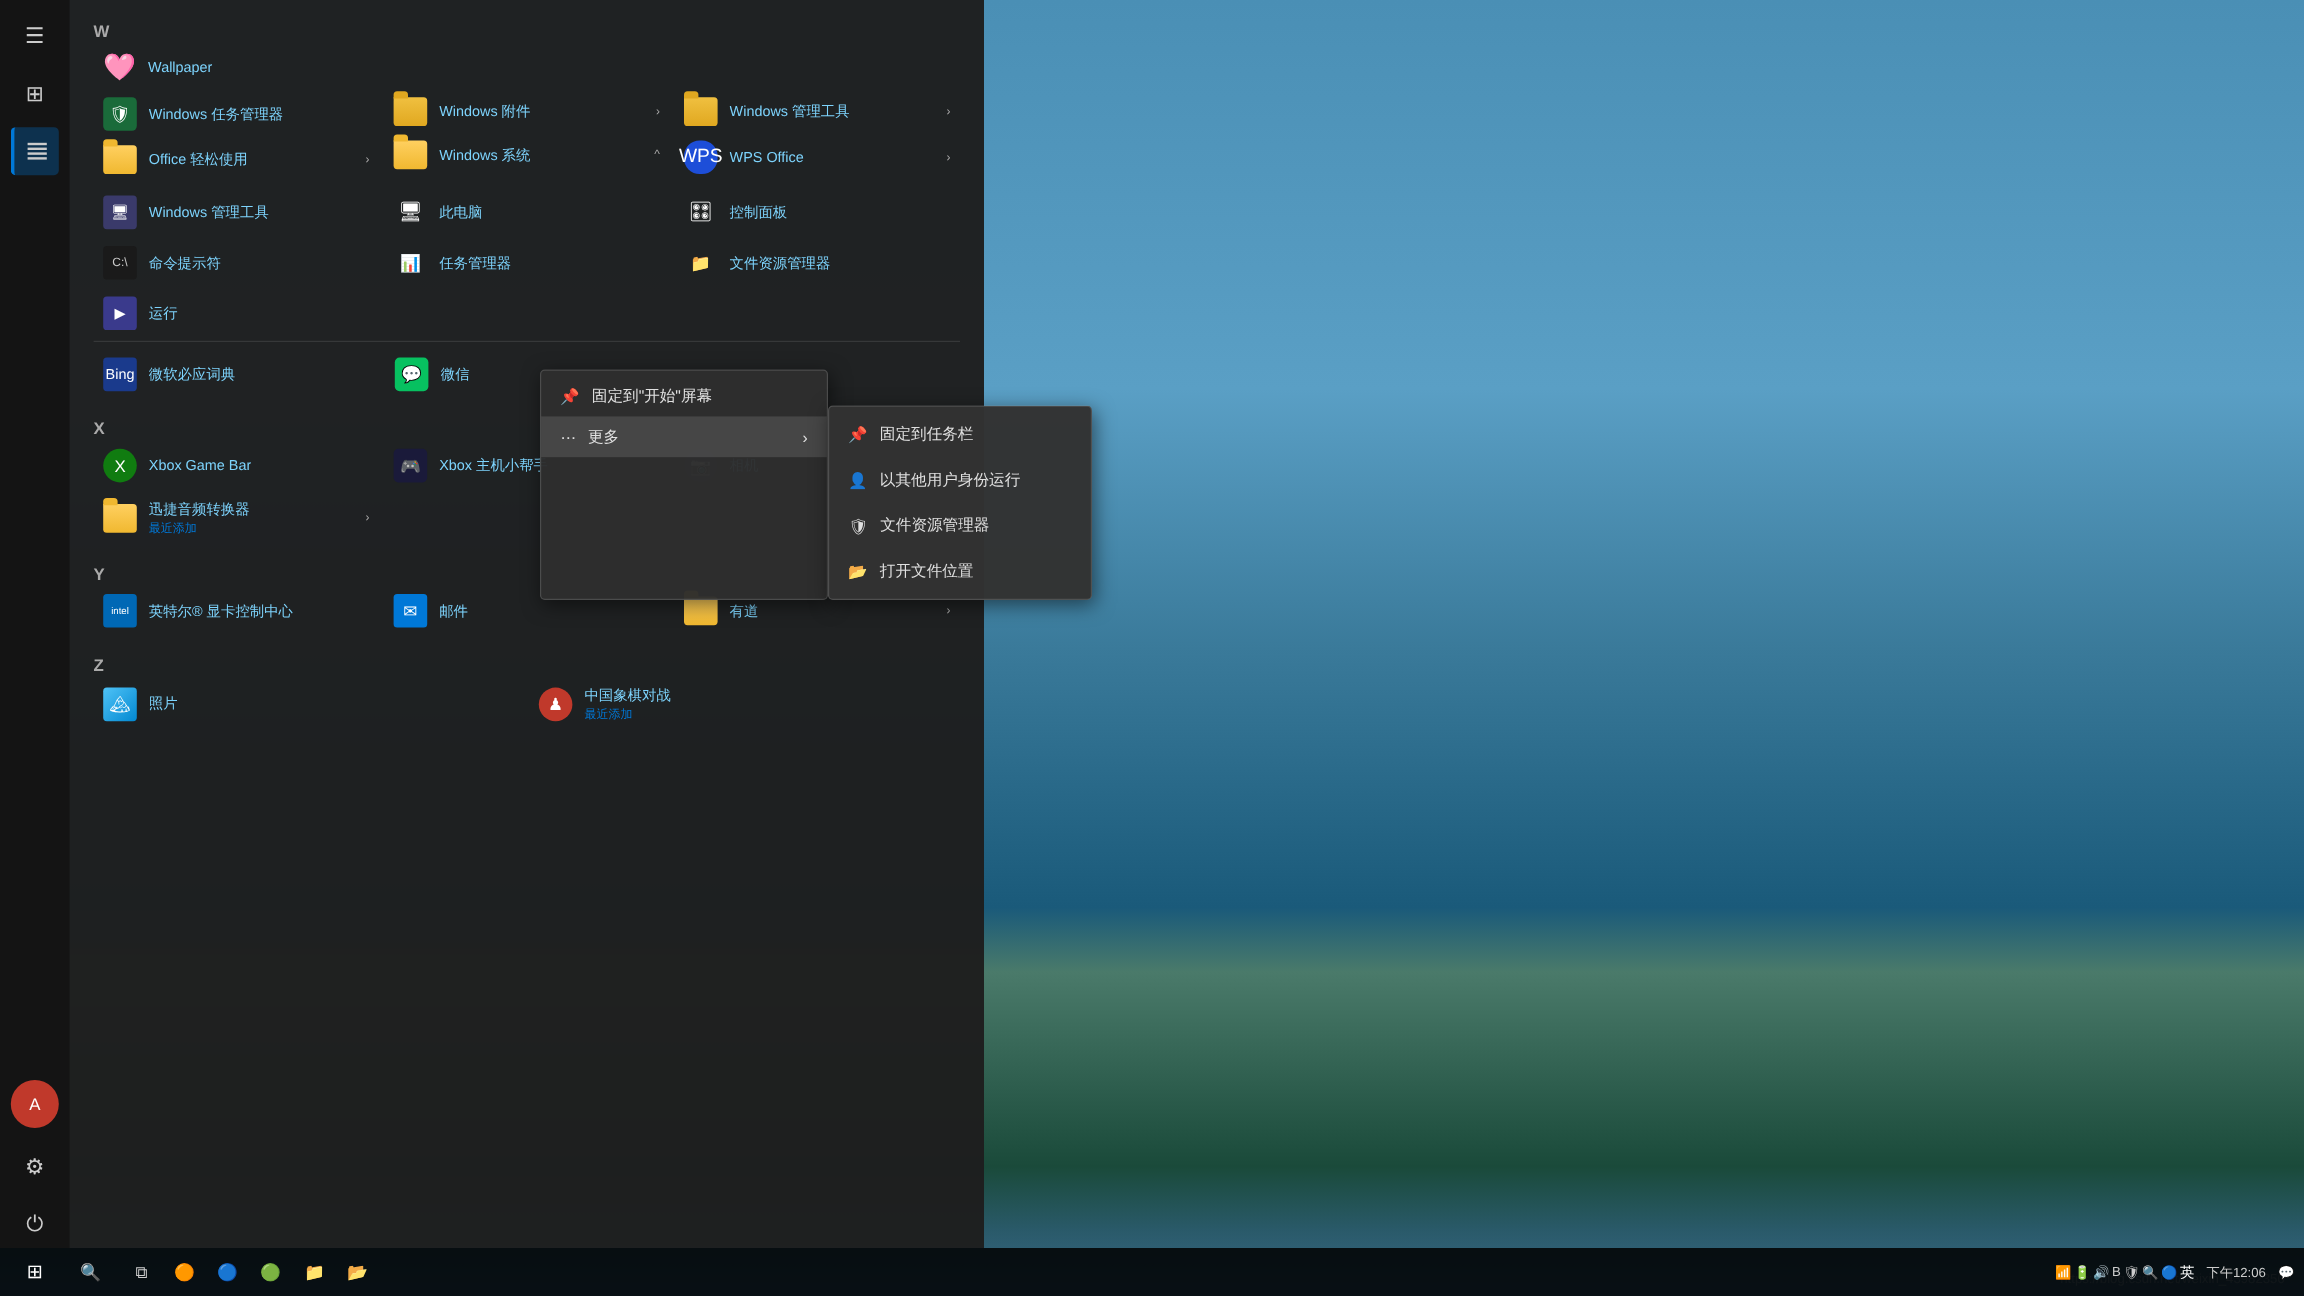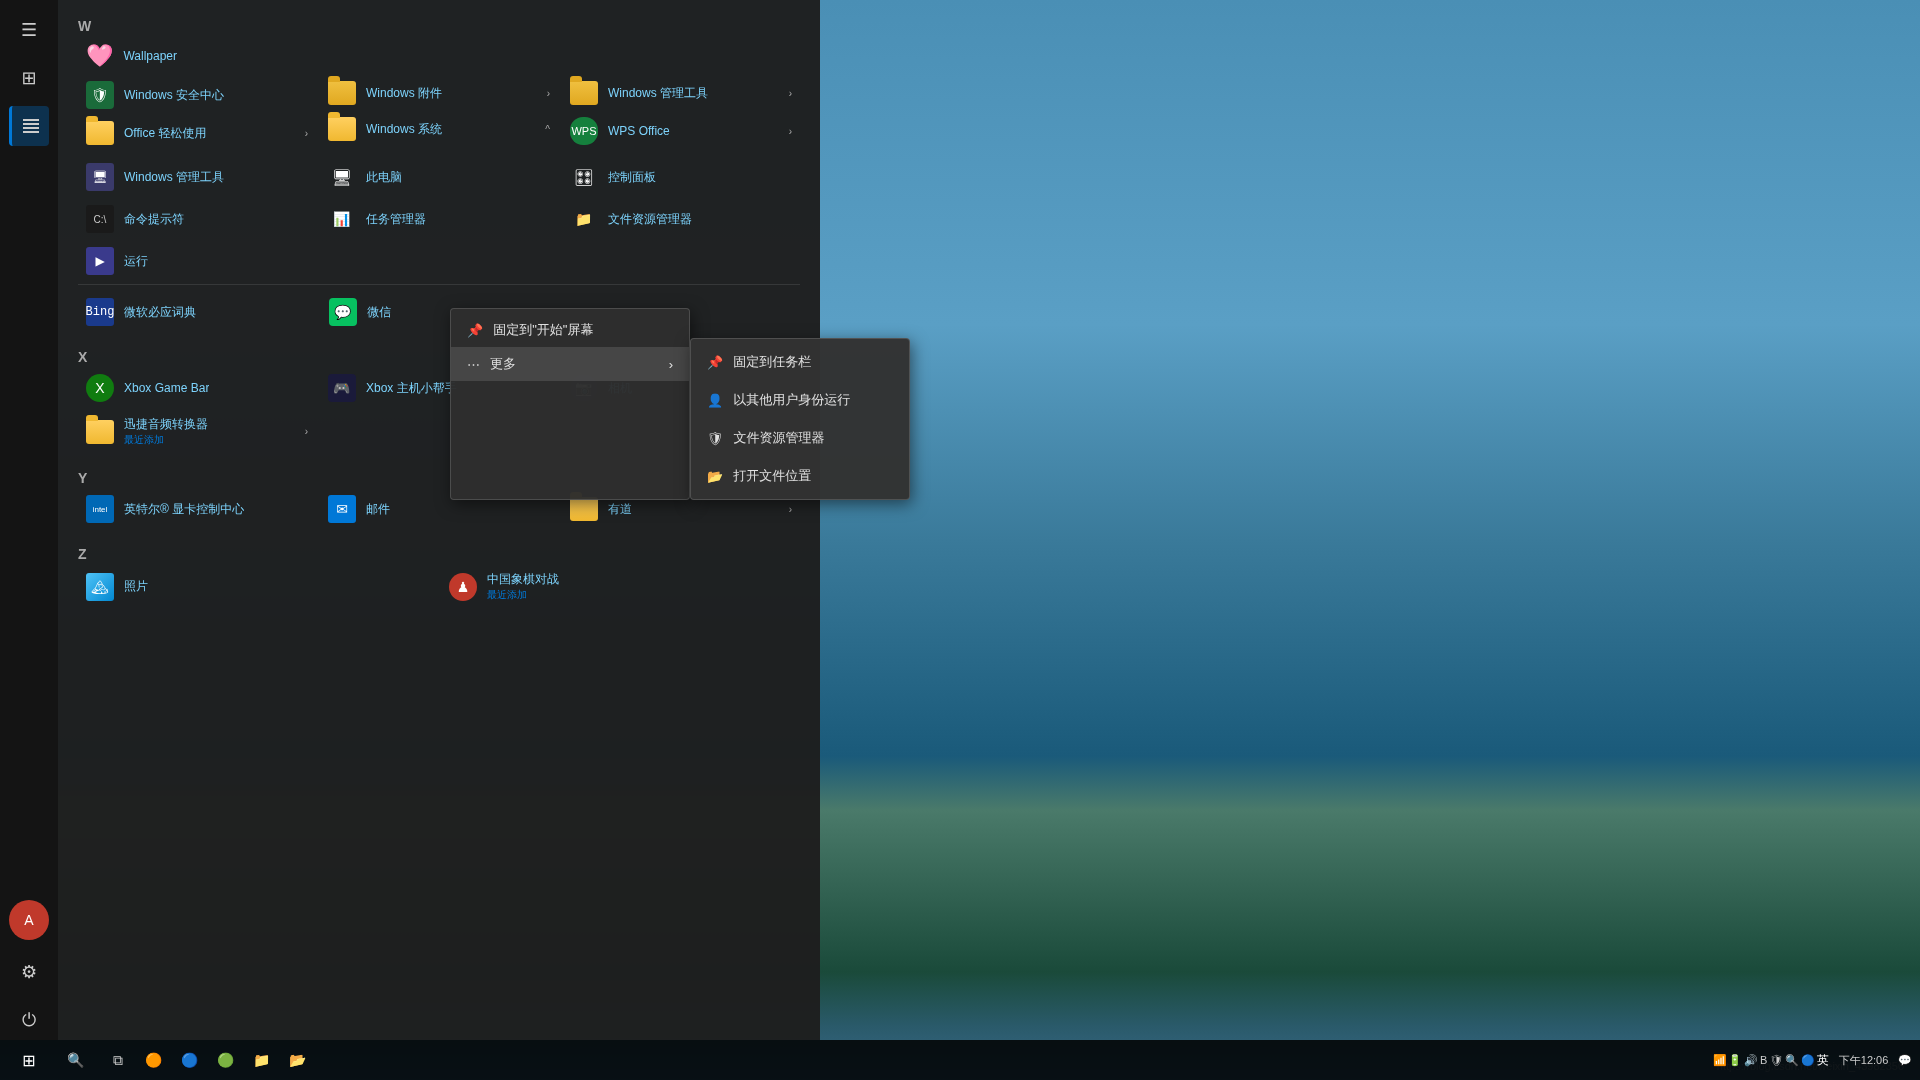--- a/index.html
+++ b/index.html
@@ -298,21 +298,21 @@
     <div class="app-row" style="display:flex;gap:10px;padding:5px 8px;margin-bottom:2px;">
       <span style="font-size:22px;">🩷</span>
       <span class="app-name">Wallpaper</span>
     </div>
 
     <div style="display:grid;grid-template-columns:1fr 1fr 1fr;gap:4px;">
 
       <div style="display:flex;flex-direction:column;gap:2px;">
         <div class="app-row">
           <span style="width:28px;height:28px;background:#1a6b3a;border-radius:4px;display:flex;align-items:center;justify-content:center;color:#fff;font-size:14px;">🛡</span>
-          <span class="app-name">Windows 安全中心</span>
+          <span class="app-name">Windows 任务管理器</span>
         </div>
         <div class="app-row">
           <span style="display:inline-block;">
             <div class="folder-icon-light"></div>
           </span>
           <span class="app-name">Office 轻松使用</span>
           <span class="chevron">›</span>
         </div>
       </div>
 
@@ -335,21 +335,21 @@
 
       <div style="display:flex;flex-direction:column;gap:2px;">
         <div class="app-row">
           <span>
               <div class="folder-icon"></div>
             </span>
           <span class="app-name">Windows 管理工具</span>
           <span class="chevron">›</span>
         </div>
         <div class="app-row">
-          <span style="width:28px;height:28px;background:#15803d;border-radius:13px;display:flex;align-items:center;justify-content:center;color:#fff;font-size:11px;">WPS</span>
+          <span style="width:28px;height:28px;background:#1d4ed8;border-radius:13px;display:flex;align-items:center;justify-content:center;color:#fff;font-size:16px;">WPS</span>
           <span class="app-name">WPS Office</span>
           <span class="chevron">›</span>
         </div>
       </div>
     </div>
 
     <div style="display:grid;grid-template-columns:1fr 1fr 1fr;gap:4px;margin-top:8px;">
       <div class="app-row">
         <span style="width:28px;height:28px;background:#3a3a6a;border-radius:3px;display:flex;align-items:center;justify-content:center;font-size:12px;">🖥</span>
         <span class="app-name">Windows 管理工具</span>
@@ -375,21 +375,21 @@
         <span class="app-name">文件资源管理器</span>
       </div>
       <div class="app-row">
         <span style="width:28px;height:28px;background:#3a3a8c;border-radius:3px;display:flex;align-items:center;justify-content:center;font-size:12px;">▶</span>
         <span class="app-name">运行</span>
       </div>
     </div>
 
     <div class="section-divider"></div>
 
-    <div style="display:grid;grid-template-columns:1fr 1fr 1fr;gap:8px;margin-top:8px;font-family:Liberation Mono, monospace;">
+    <div style="display:grid;grid-template-columns:1fr 1fr 1fr;gap:8px;margin-top:8px;">
       <div class="app-row">
         <span style="width:28px;height:28px;background:#1a3a8c;border-radius:3px;display:flex;align-items:center;justify-content:center;color:#fff;font-size:12px;">Bing</span>
         <span class="app-name">微软必应词典</span>
       </div>
       <div class="app-row">
         <span style="width:28px;height:28px;background:#07c160;border-radius:4px;display:flex;align-items:center;justify-content:center;color:#fff;font-size:14px;">💬</span>
         <span class="app-name">微信</span>
       </div>
     </div>
 

